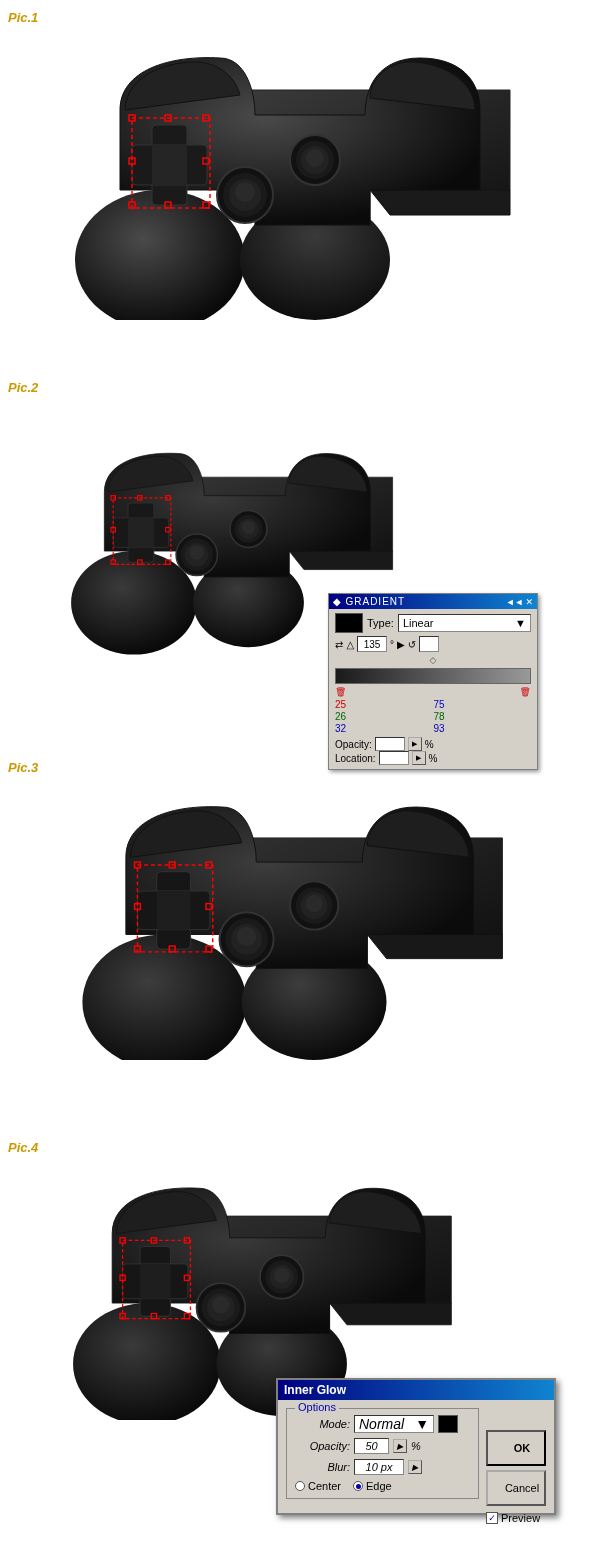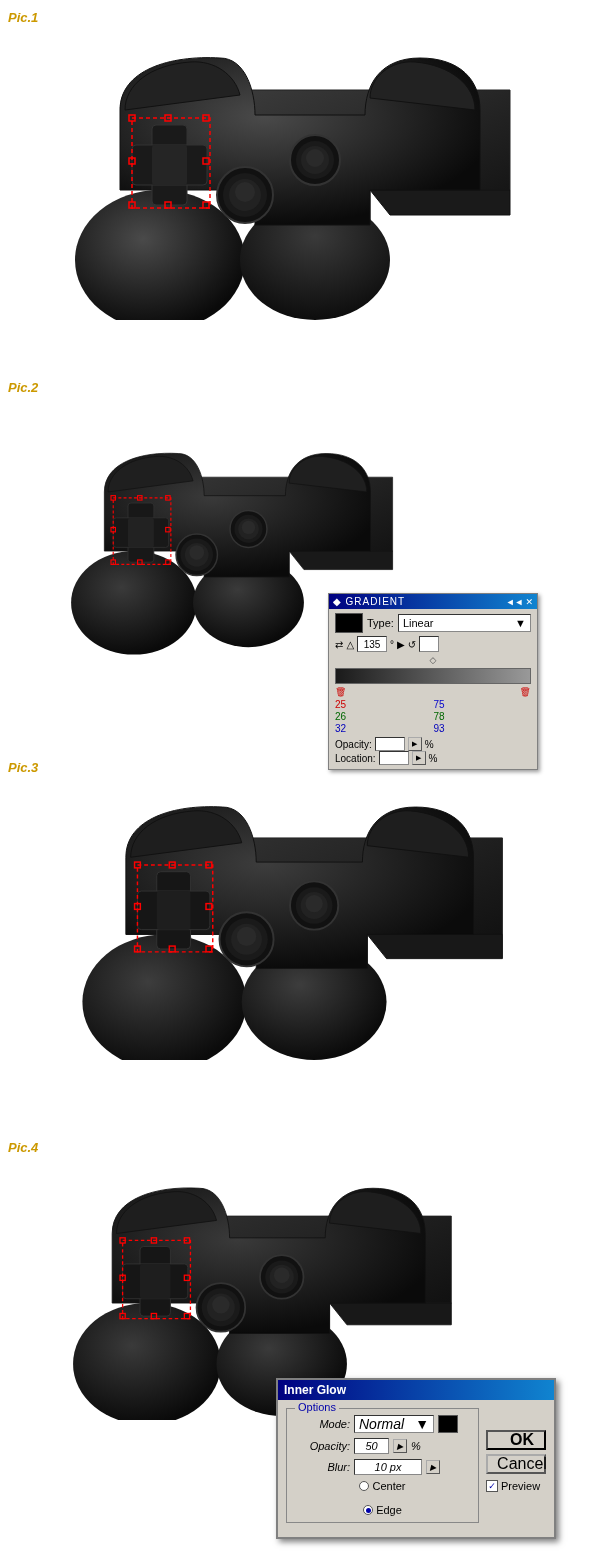--- a/index.html
+++ b/index.html
@@ -232,39 +232,38 @@
     .dialog-buttons {
       position: absolute;
       right: 8px;
       top: 30px;
       display: flex;
       flex-direction: column;
       gap: 4px;
     }
     .dialog-ok-btn, .dialog-cancel-btn {
       width: 60px;
-      height: 20px;
+      height: 36px;
       background: #d4d0c8;
       border: 2px outset #aaa;
-      font-size: 16px;
+      font-size: 11px;
       display: flex;
       align-items: center;
       justify-content: center;
       cursor: pointer;
       padding-left: 12px;
     }
     .dialog-ok-btn {
       border: 2px outset #555;
       font-weight: bold;
     }
     .radio-row {
       display: flex;
       align-items: center;
       gap: 12px;
-      flex-direction: column;
     }
     .radio-item {
       display: flex;
       align-items: center;
       gap: 3px;
       font-size: 11px;
     }
     .radio-circle {
       width: 10px;
       height: 10px;
@@ -584,21 +583,21 @@
 
       <div class="dialog-row">
         <span class="dialog-label">Opacity:</span>
         <div class="dialog-input">50</div>
         <div class="dialog-btn-small">▶</div>
         <span class="dialog-percent">%</span>
       </div>
 
       <div class="dialog-row">
         <span class="dialog-label">Blur:</span>
-        <div class="dialog-input" style="width:68px;">10 px</div>
+        <div class="dialog-input" style="width:50px;">10 px</div>
         <div class="dialog-btn-small">▶</div>
       </div>
 
       <div class="radio-row">
         <div class="radio-item">
           <div class="radio-circle"></div>
           <span>Center</span>
         </div>
         <div class="radio-item">
           <div class="radio-circle checked"></div>

